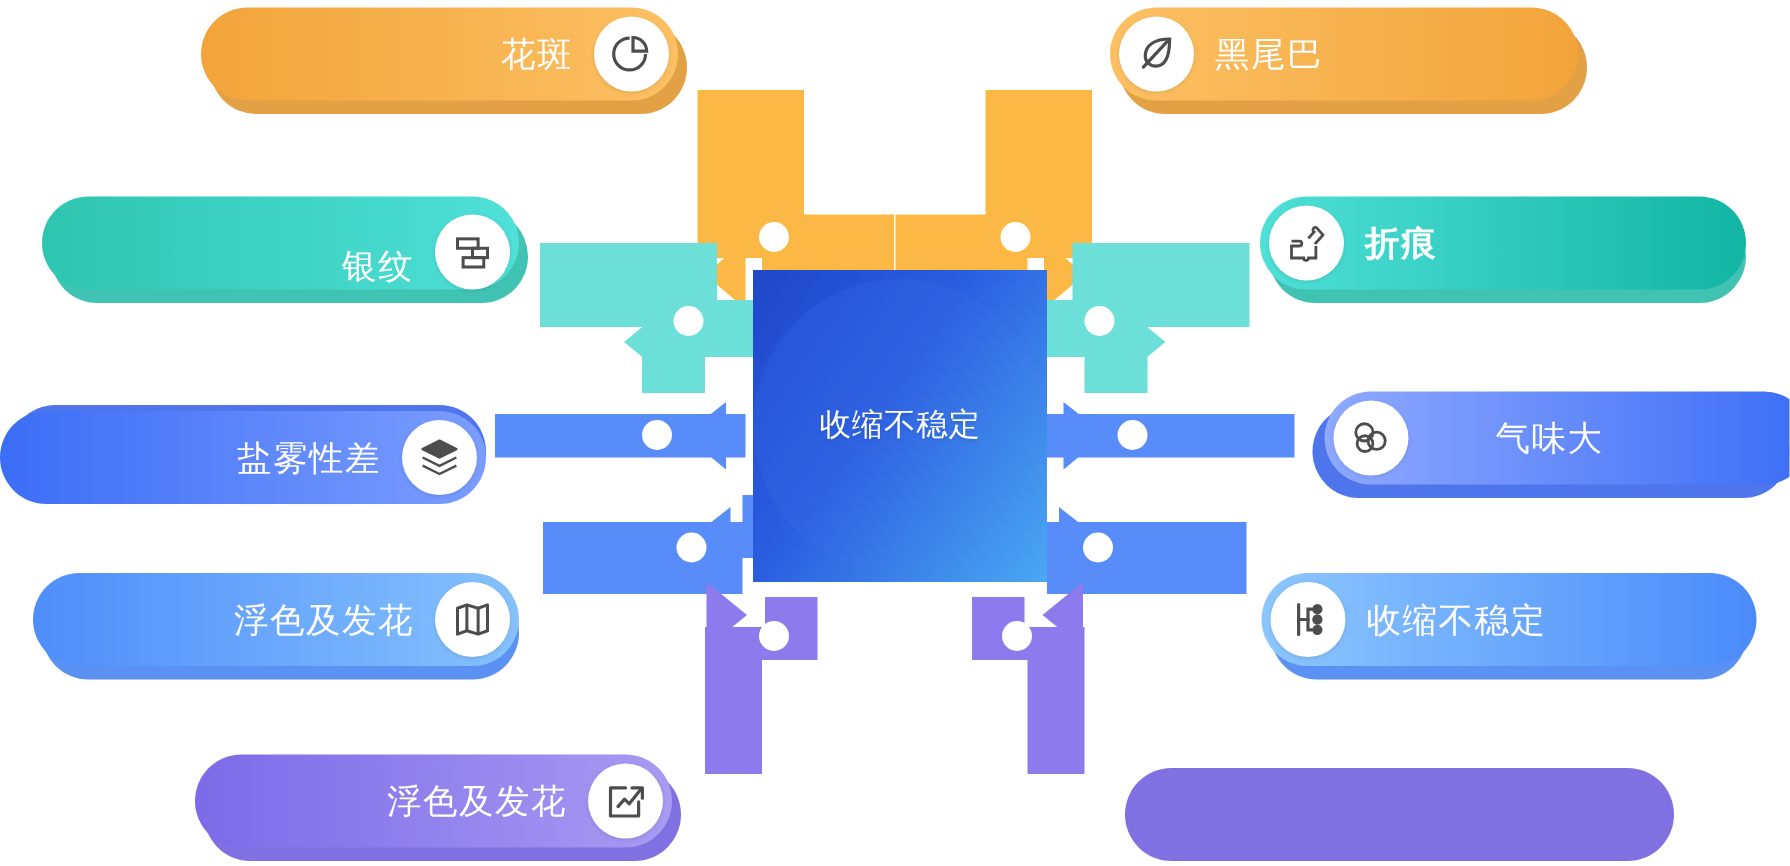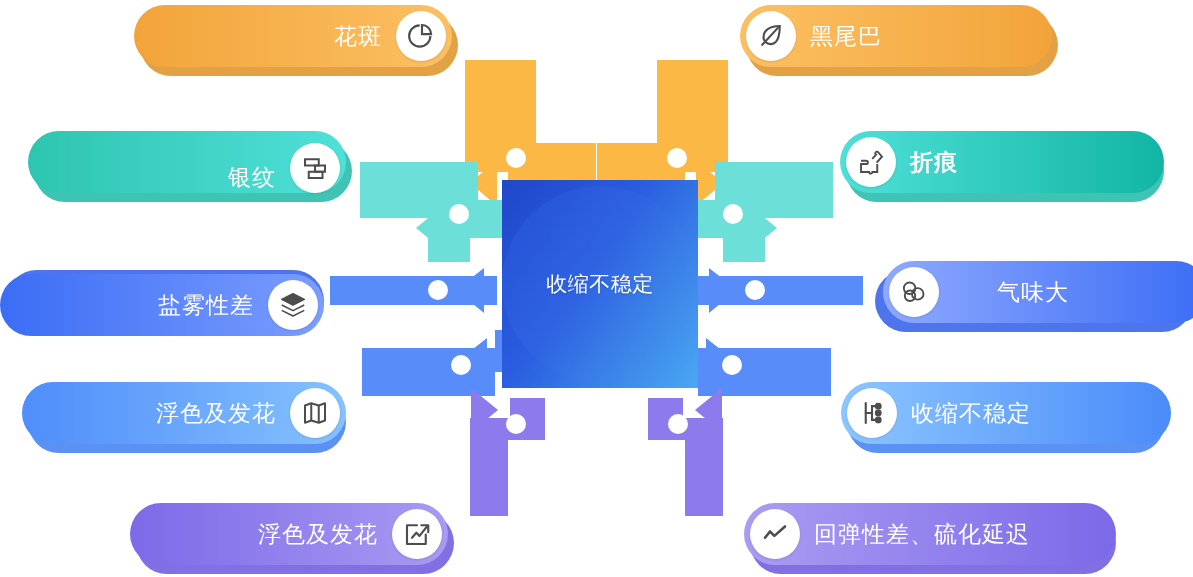--- a/index.html
+++ b/index.html
@@ -262,22 +262,14 @@
     <span class="badge">
       <svg width="30" height="30" viewBox="0 0 24 24" fill="none" stroke="#4d4d4d" stroke-width="1.7" stroke-linecap="round" stroke-linejoin="round">
         <path d="M19 12.5V20H4V5h8"></path>
         <path d="M8 15l3.5-4 2.5 2.5L20 6"></path>
         <path d="M15.5 5H21v5.5"></path>
       </svg>
     </span>
   </div>
 
   <div class="pill-shadow s-purple" style="left:750px; top:512px; width:366px;"></div>
-  <div class="pill right t-purple-r" style="left:744px; top:503px; width:372px;">
-    <span class="badge">
-      <svg width="30" height="30" viewBox="0 0 24 24" fill="none" stroke="#4d4d4d" stroke-width="2.1" stroke-linecap="round" stroke-linejoin="round">
-        <path d="M4 15l4-5 3.5 3.5L20 6"></path>
-      </svg>
-    </span>
-    <span class="pill-label">回弹性差、硫化延迟</span>
-  </div>
 
 </div>
 
 </body></html>

